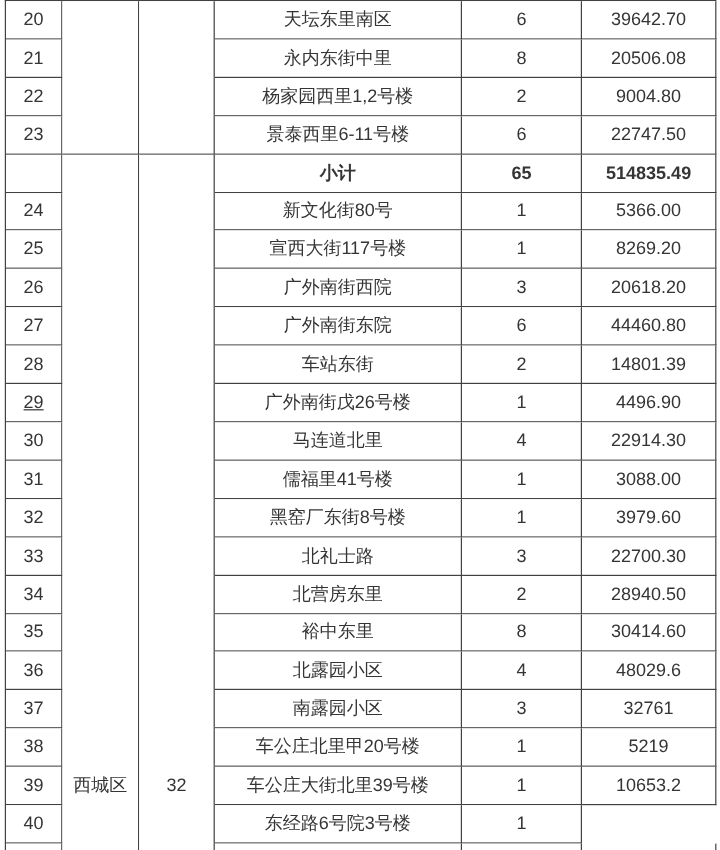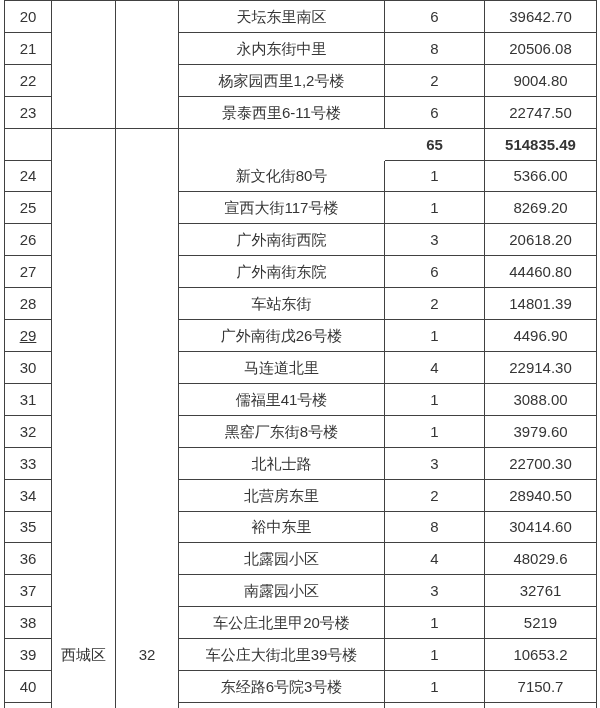--- a/index.html
+++ b/index.html
@@ -65,20 +65,21 @@
     <div class="cell" style="grid-area: 2 / 6;">20506.08</div>
     <div class="cell" style="grid-area: 3 / 1;">22</div>
     <div class="cell name-cell" style="grid-area: 3 / 4;">杨家园西里1,2号楼</div>
     <div class="cell" style="grid-area: 3 / 5;">2</div>
     <div class="cell" style="grid-area: 3 / 6; text-align: right;">9004.80</div>
     <div class="cell" style="grid-area: 4 / 1;">23</div>
     <div class="cell name-cell" style="grid-area: 4 / 4;">景泰西里6-11号楼</div>
     <div class="cell" style="grid-area: 4 / 5;">6</div>
     <div class="cell" style="grid-area: 4 / 6; text-align: right;">22747.50</div>
     <div class="cell bold" style="grid-area: 5 / 1;"></div>
+    <div class="cell bold name-cell" style="grid-area: 5 / 4;">小计</div>
     <div class="cell bold" style="grid-area: 5 / 5;">65</div>
     <div class="cell bold" style="grid-area: 5 / 6;">514835.49</div>
     <div class="cell" style="grid-area: 6 / 1;">24</div>
     <div class="cell name-cell" style="grid-area: 6 / 4;">新文化街80号</div>
     <div class="cell" style="grid-area: 6 / 5;">1</div>
     <div class="cell" style="grid-area: 6 / 6;">5366.00</div>
     <div class="cell" style="grid-area: 7 / 1;">25</div>
     <div class="cell name-cell" style="grid-area: 7 / 4;">宣西大街117号楼</div>
     <div class="cell" style="grid-area: 7 / 5;">1</div>
     <div class="cell" style="grid-area: 7 / 6;">8269.20</div>
@@ -134,18 +135,17 @@
     <div class="cell name-cell" style="grid-area: 20 / 4;">车公庄北里甲20号楼</div>
     <div class="cell" style="grid-area: 20 / 5;">1</div>
     <div class="cell" style="grid-area: 20 / 6;">5219</div>
     <div class="cell" style="grid-area: 21 / 1;">39</div>
     <div class="cell name-cell" style="grid-area: 21 / 4;">车公庄大街北里39号楼</div>
     <div class="cell" style="grid-area: 21 / 5;">1</div>
     <div class="cell" style="grid-area: 21 / 6;">10653.2</div>
     <div class="cell" style="grid-area: 22 / 1;">40</div>
     <div class="cell name-cell" style="grid-area: 22 / 4;">东经路6号院3号楼</div>
     <div class="cell" style="grid-area: 22 / 5;">1</div>
-    <div class="cell" style="grid-area: 22 / 6;">7150.7</div>
     <div class="cell no-bottom" style="grid-area: 23 / 1;"></div>
     <div class="cell no-bottom" style="grid-area: 23 / 4;"></div>
     <div class="cell no-bottom" style="grid-area: 23 / 5;"></div>
     <div class="cell no-bottom" style="grid-area: 23 / 6;"></div>
   </div>
 
 </body></html>

